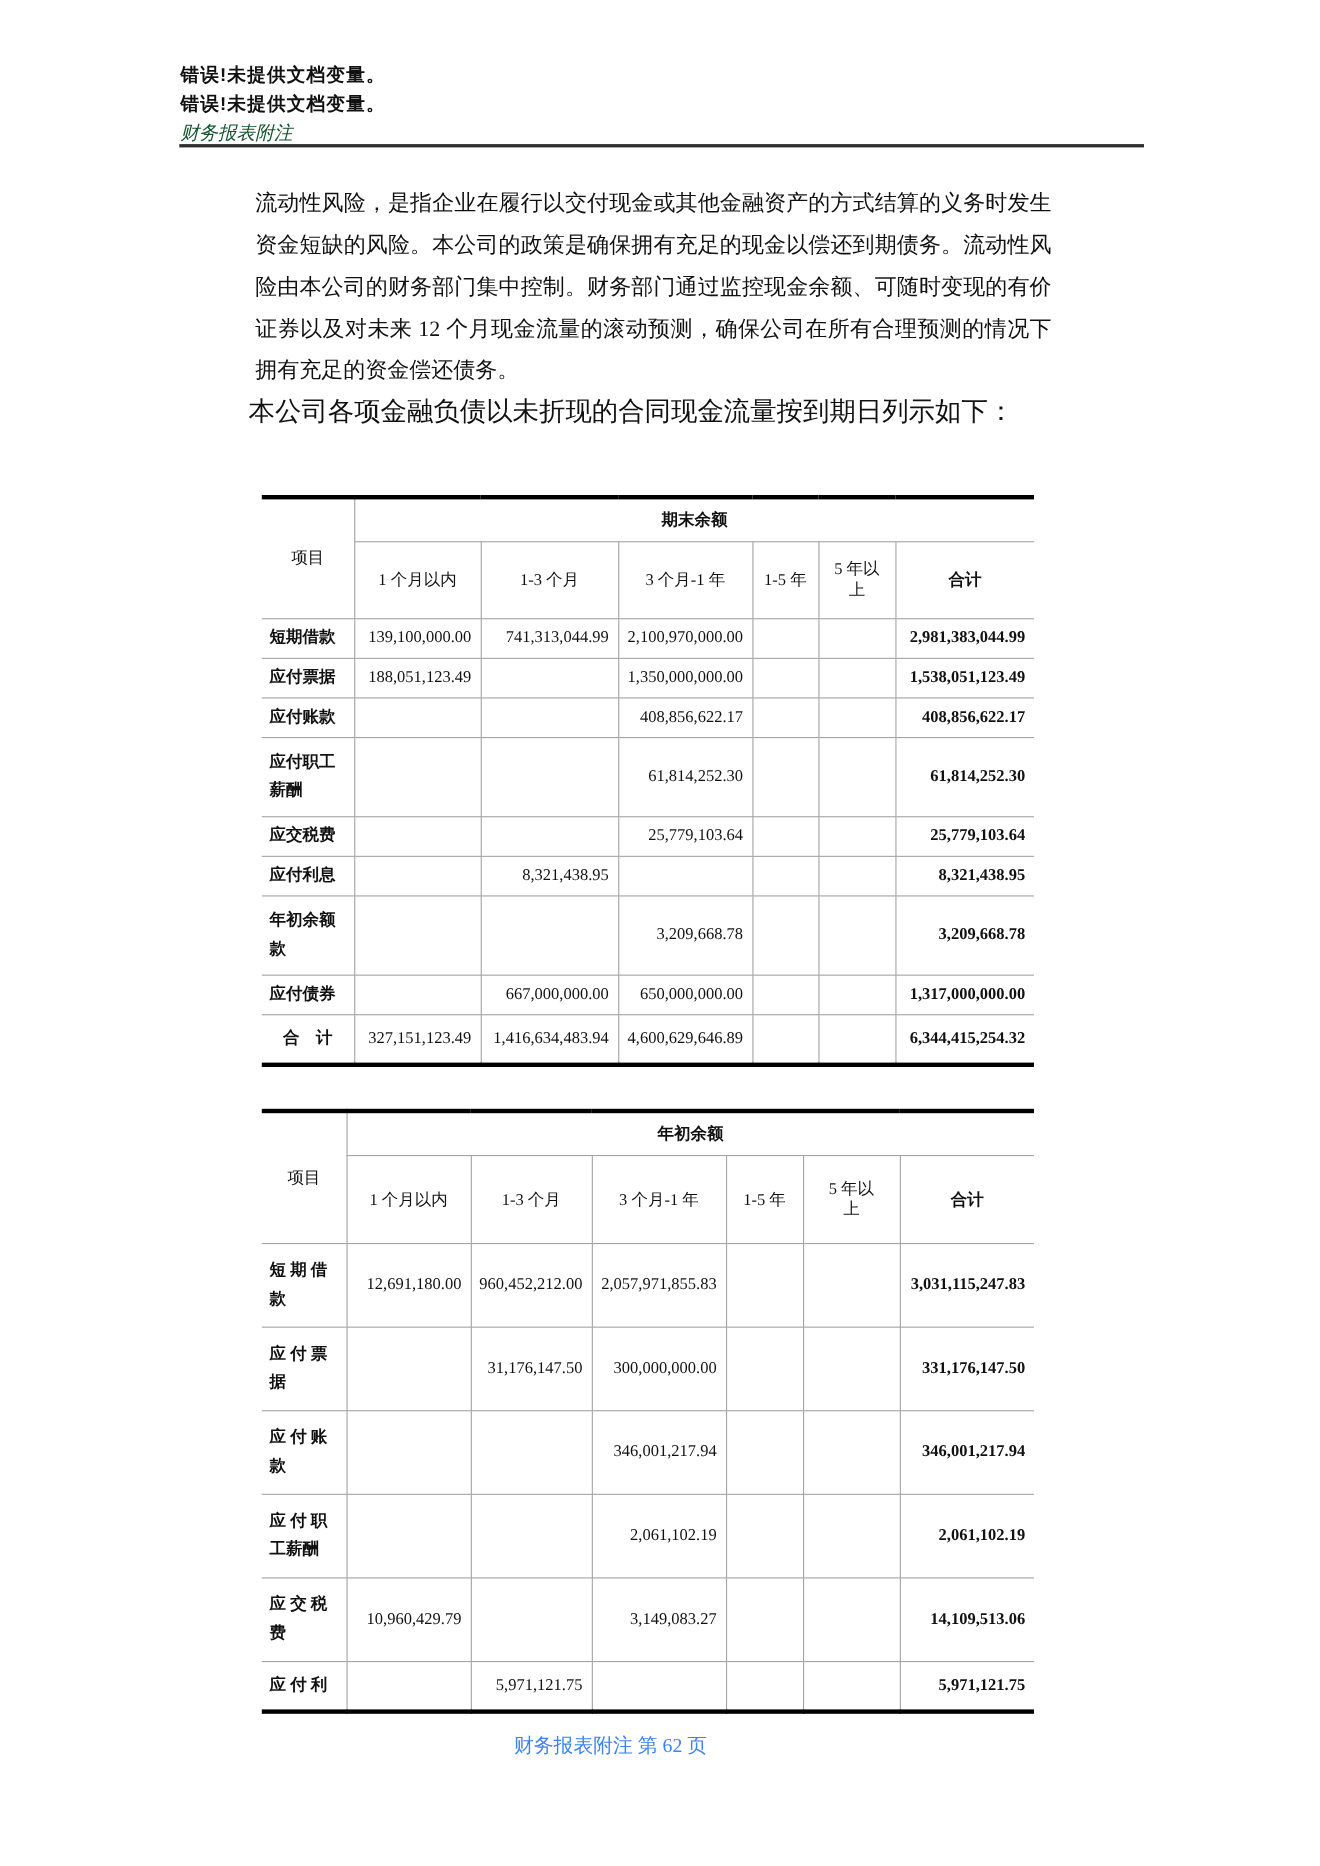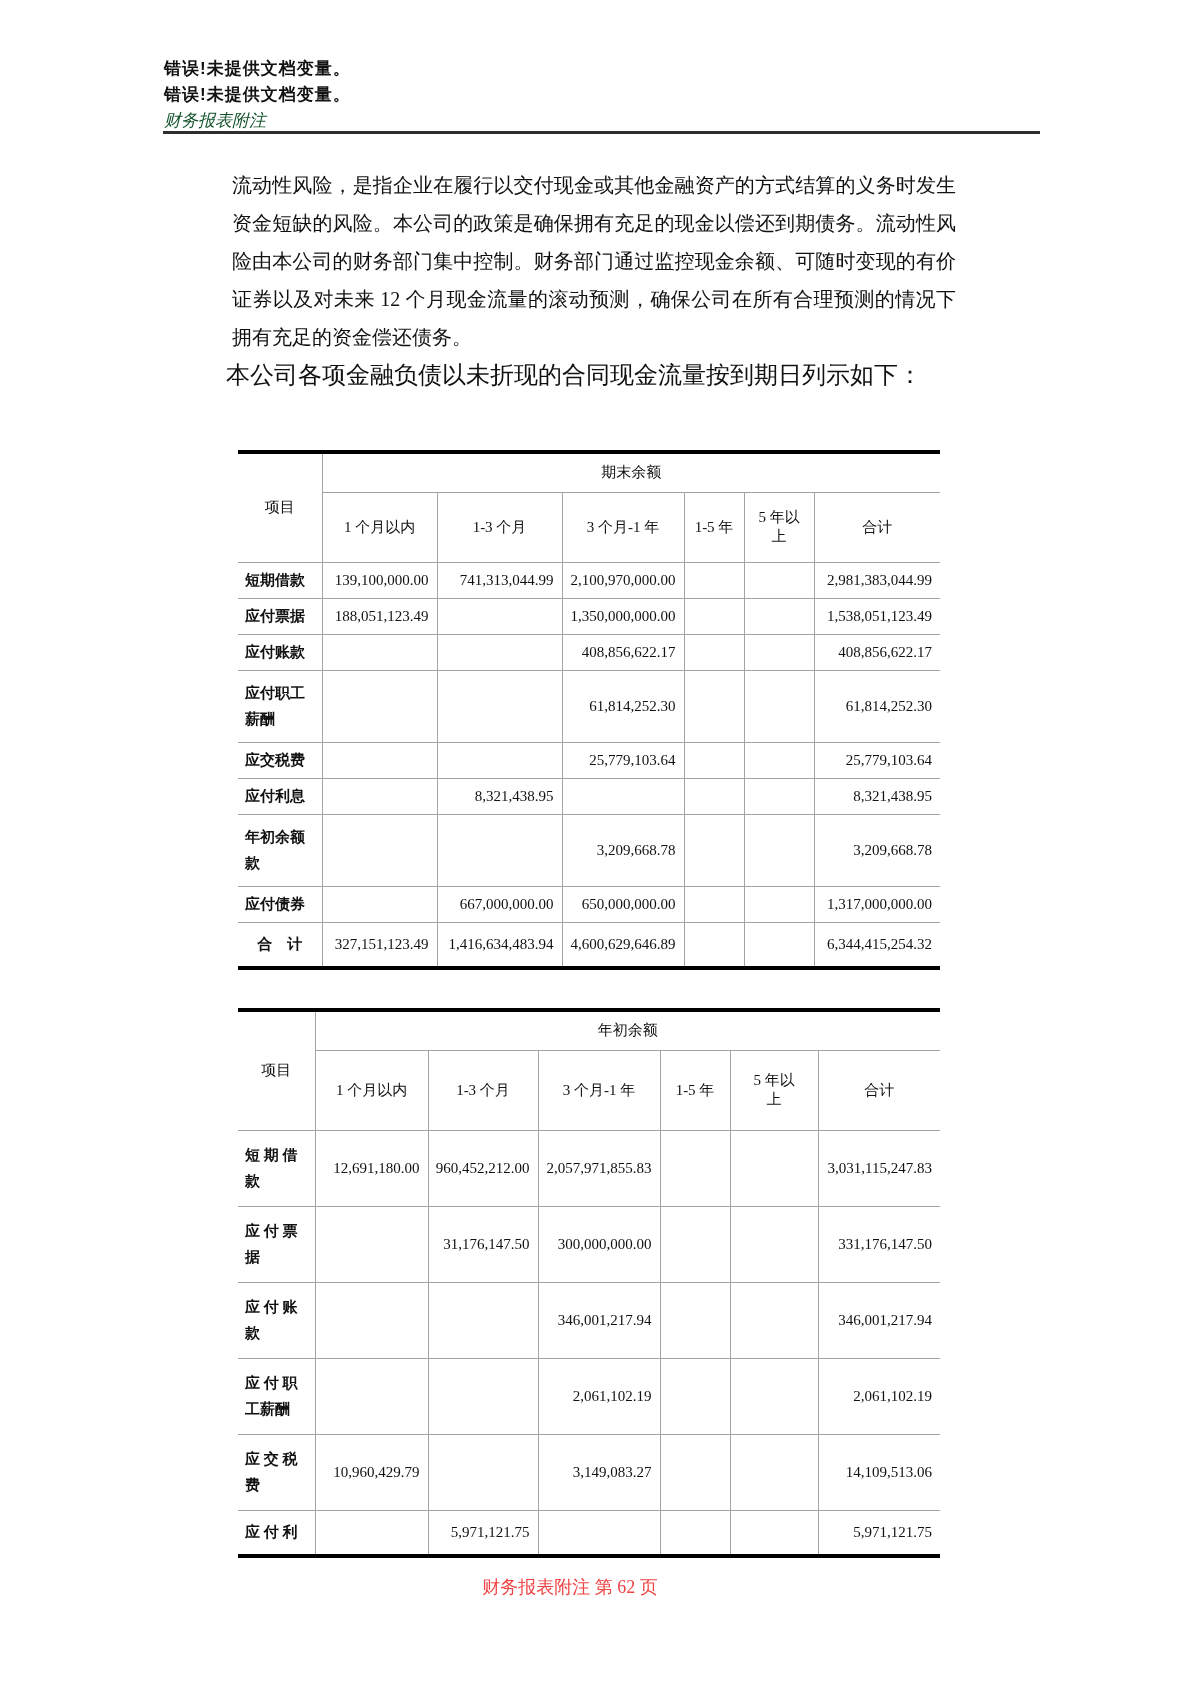--- a/index.html
+++ b/index.html
@@ -70,21 +70,21 @@
     color: #111;
   }
   table.t1 { top: 450px; width: 702px; }
   table.t2 { top: 1008px; width: 702px; }
   table.fin td {
     border: 1px solid #a3a3a3;
     vertical-align: middle;
     overflow: hidden;
   }
   table.fin td:first-child { border-left: 0; }
-  table.fin td:last-child { border-right: 0; }
+  table.fin td:last-child { border-right: 0; font-weight: bold; }
   table.fin .ch, table.fin .span-head, table.fin .item-head {
     text-align: center;
     white-space: pre-line;
   }
   table.t1 tr.h1 td { height: 40px; }
   table.t1 tr.h2 td { height: 70px; }
   table.t2 tr.h1 td { height: 40px; }
   table.t2 tr.h2 td { height: 80px; }
   table.t1 tr.single td { height: 36px; }
   table.t1 tr.double td { height: 72px; }
@@ -99,25 +99,25 @@
   table.fin td.num {
     padding-right: 8px;
     text-align: right;
     white-space: nowrap;
   }
   table.fin tr.total-row td.lbl { text-align: center; padding-left: 0; }
 
   
   .footer {
     position: absolute;
-    left: 15px; top: 1575px;
+    left: 0; top: 1575px;
     width: 1110px;
     text-align: center;
     font-size: 18px;
-    color: #ef4444;
+    color: #3b82f6;
   }
 </style>
 </head>
 <body>
 
 <div class="page">
 
   <div class="hdr">
     <div class="var-line">错误!未提供文档变量。</div>
     <div class="var-line">错误!未提供文档变量。</div>

